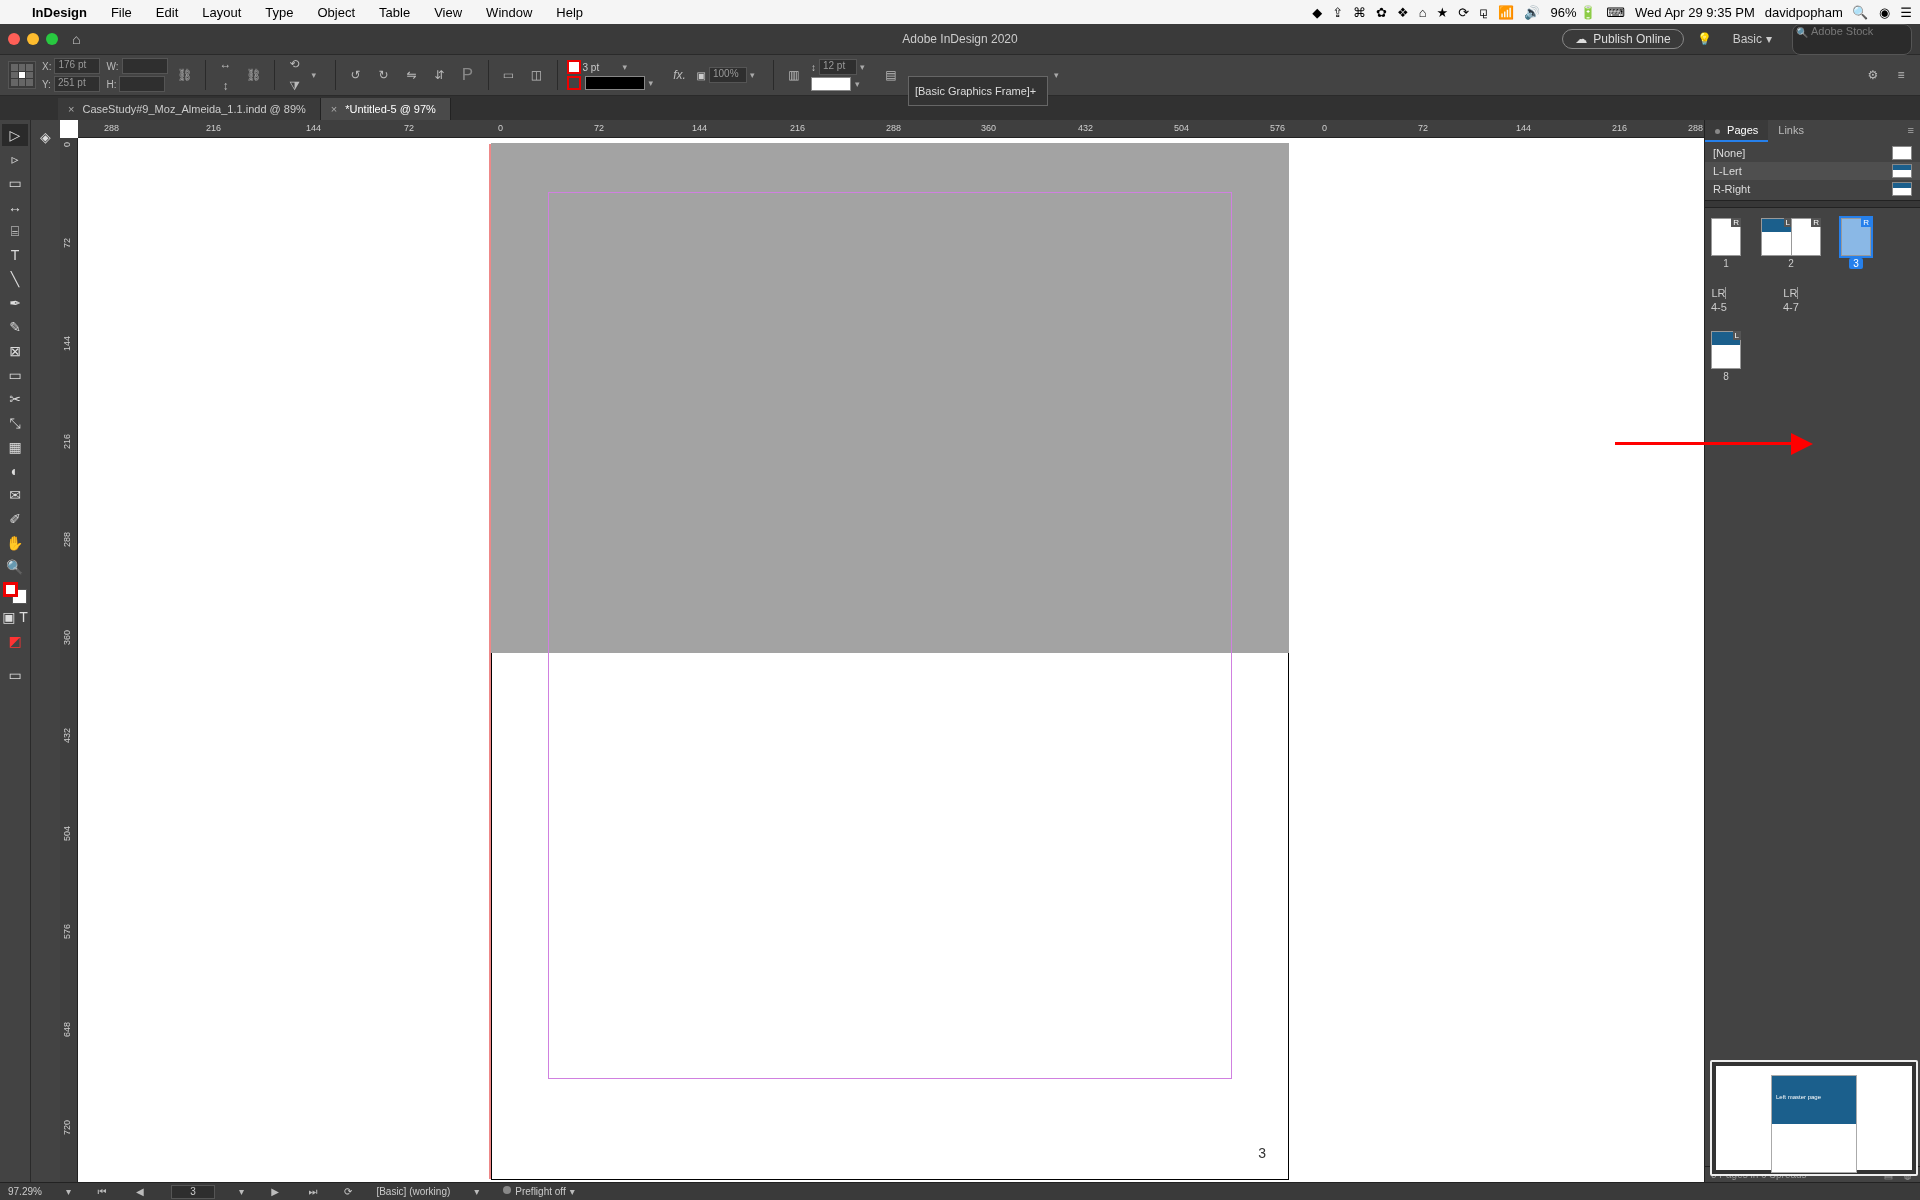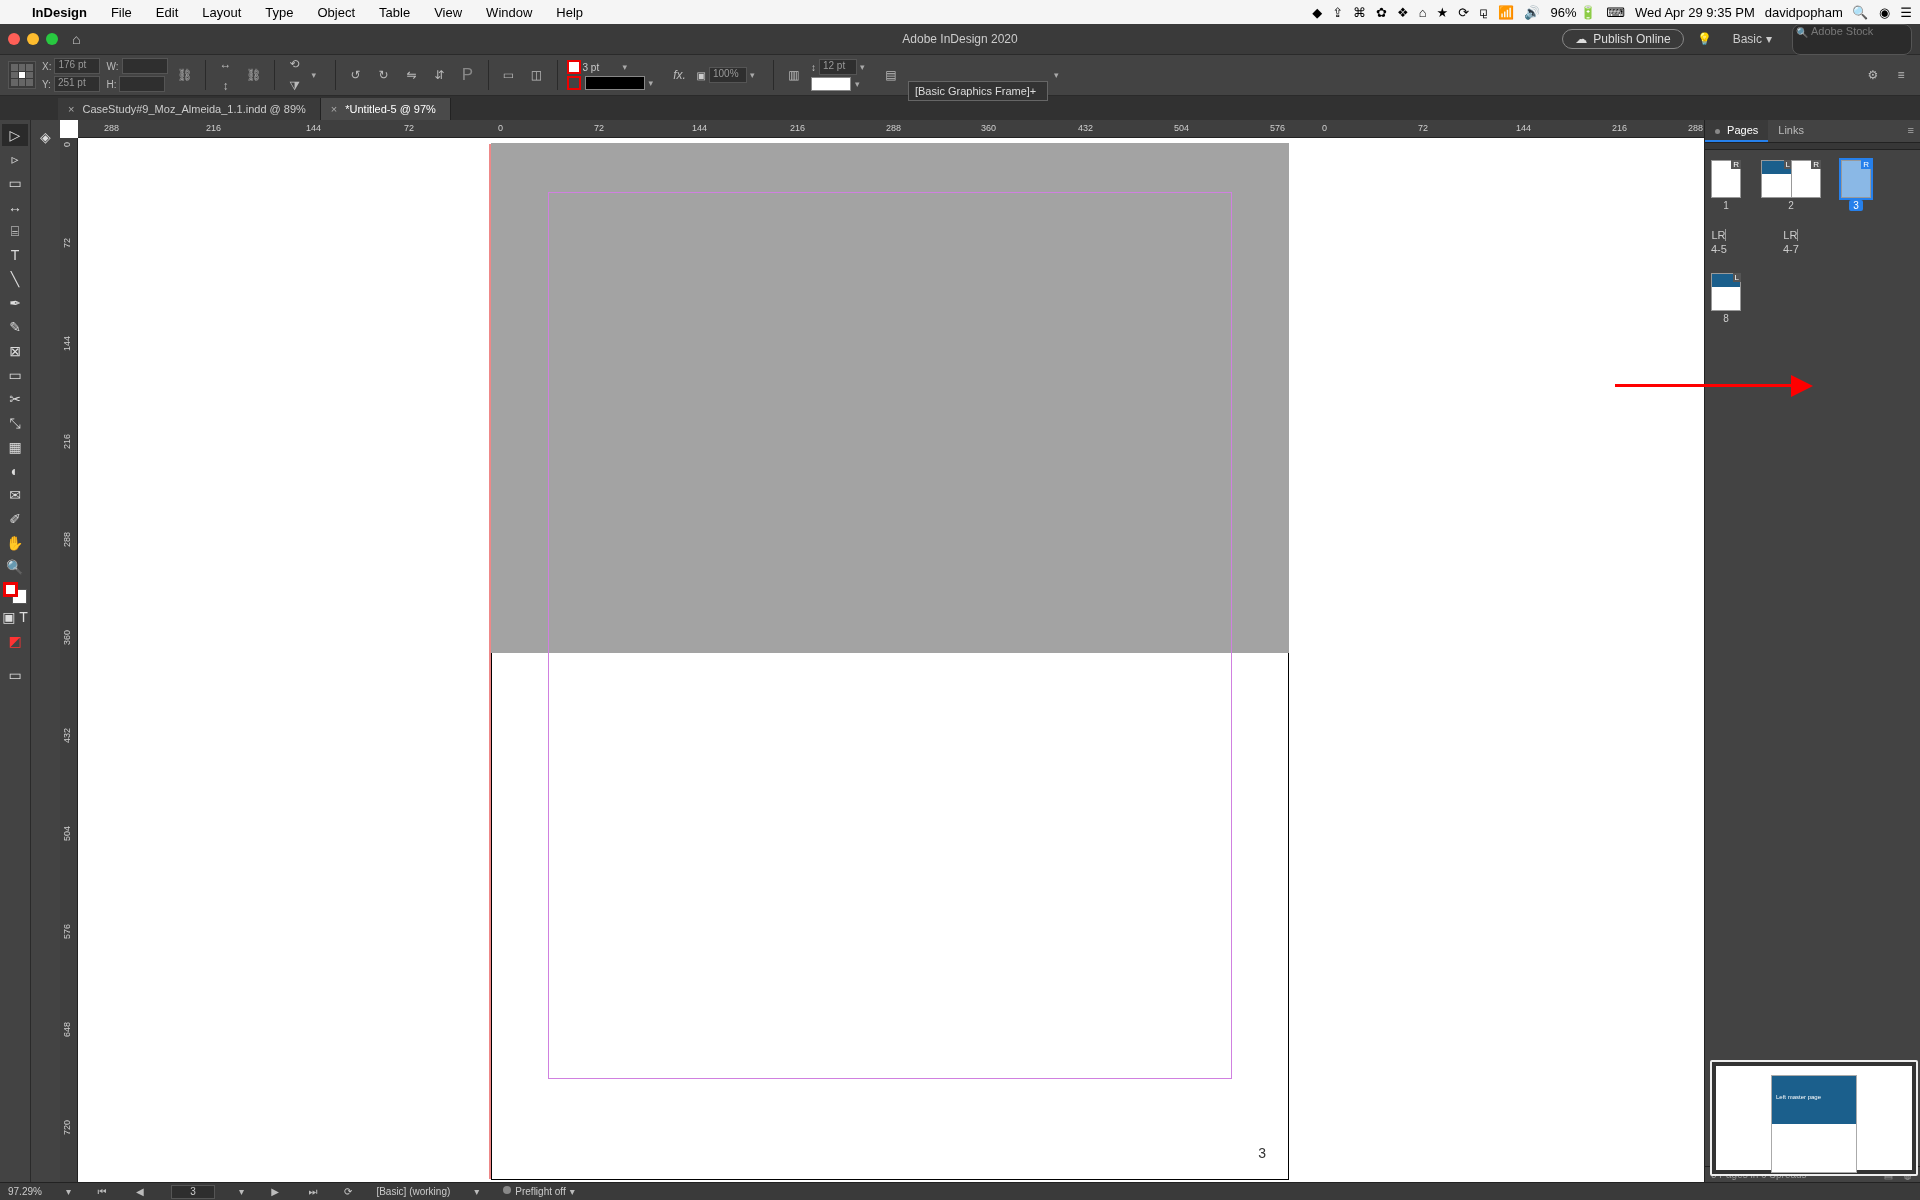--- a/index.html
+++ b/index.html
@@ -86,21 +86,21 @@
   .icobtn{
     width:22px;height:20px;
     display:flex;align-items:center;justify-content:center;
     color:#bbb; font-size:12px;
   }
   .icobtn.big{font-size:17px;}
   .dd{ width:14px;color:#aaa;font-size:9px;}
   .strokebar{ width:60px;height:14px;background:#000;border:1px solid #888;}
   .fillbox{ width:40px;height:14px;background:#fff;border:1px solid #888;}
   .stylebox{
-    width:140px;height:20px;background:#333;border:1px solid #666;
+    width:140px;height:30px;background:#333;border:1px solid #666;
     display:flex;align-items:center;padding:0 6px;color:#ddd;font-size:11px;margin-top:32px;
   }
   .col{ display:flex;flex-direction:column;gap:2px;}
 
   
   .doc-tabs{
     height:24px; background:#313131;
     display:flex; align-items:flex-end;
     padding-left:58px;
   }
@@ -562,20 +562,34 @@
   <div class="panels">
     <div class="panel-tabs">
       <div class="panel-tab active">
         <span class="dot"></span>
         <span>Pages</span>
       </div>
       <div class="panel-tab">Links</div>
       <div style="margin-left:auto;padding:4px 6px;color:#aaa">≡</div>
     </div>
 
+    <div class="masters">
+      <div class="master-row">
+        <span>[None]</span>
+        <span class="master-thumb"></span>
+      </div>
+      <div class="master-row sel">
+        <span>L-Lert</span>
+        <span class="master-thumb band"></span>
+      </div>
+      <div class="master-row">
+        <span>R-Right</span>
+        <span class="master-thumb band"></span>
+      </div>
+    </div>
 
     <div class="divider"></div>
 
     <div class="page-thumbs">
 
       <div class="arrow-annot">
         <div class="arrow-line"></div>
           <div class="arrow-head"></div>
       </div>
 

